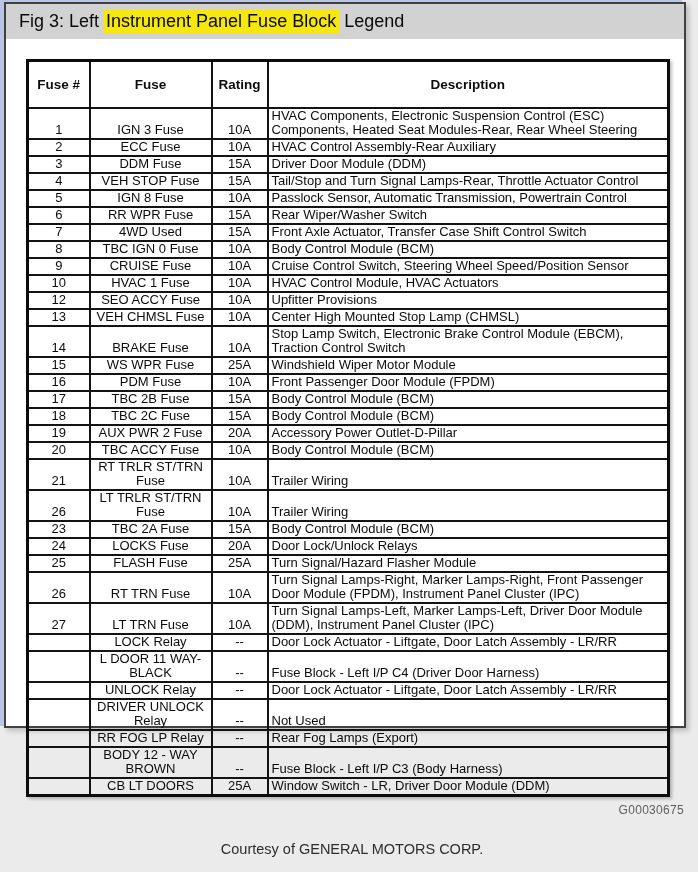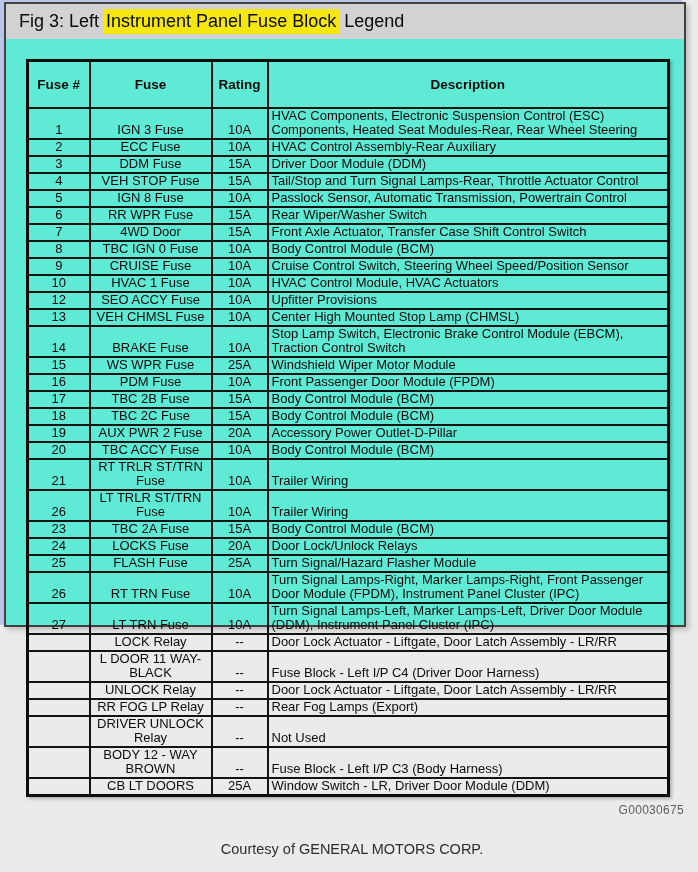--- a/index.html
+++ b/index.html
@@ -10,22 +10,22 @@
     font-family: "Liberation Sans", sans-serif;
     overflow: hidden;
   }
   .page {
     position: relative;
     width: 698px; height: 872px;
   }
   .panel {
     position: absolute;
     left: 4px; top: 2px;
-    width: 682px; height: 625px;
-    background: #5eead4;
+    width: 682px; height: 726px;
+    background: #ffffff;
     border: 2px solid #414141;
     box-shadow: -4px -2px 0 #b9c5e6, 3px 3px 5px rgba(0,0,0,0.20);
   }
   .titlebar {
     height: 35px;
     line-height: 35px;
     background: #d2d2d2;
     padding-left: 13px;
     font-size: 18px;
     color: #0a0a0a;
@@ -131,21 +131,21 @@
             <td class="desc">Passlock Sensor, Automatic Transmission, Powertrain Control</td>
           </tr>
           <tr>
             <td class="num">6</td>
             <td class="fuse">RR WPR Fuse</td>
             <td class="rating">15A</td>
             <td class="desc">Rear Wiper/Washer Switch</td>
           </tr>
           <tr>
             <td class="num">7</td>
-            <td class="fuse">4WD Door</td>
+            <td class="fuse">4WD Used</td>
             <td class="rating">15A</td>
             <td class="desc">Front Axle Actuator, Transfer Case Shift Control Switch</td>
           </tr>
           <tr>
             <td class="num">8</td>
             <td class="fuse">TBC IGN 0 Fuse</td>
             <td class="rating">10A</td>
             <td class="desc">Body Control Module (BCM)</td>
           </tr>
           <tr>
@@ -269,29 +269,29 @@
             <td class="desc">Fuse Block - Left I/P C4 (Driver Door Harness)</td>
           </tr>
           <tr>
             <td class="num"></td>
             <td class="fuse">UNLOCK Relay</td>
             <td class="rating">--</td>
             <td class="desc">Door Lock Actuator - Liftgate, Door Latch Assembly - LR/RR</td>
           </tr>
           <tr>
             <td class="num"></td>
+            <td class="fuse">DRIVER UNLOCK Relay</td>
+            <td class="rating">--</td>
+            <td class="desc">Not Used</td>
+          </tr>
+          <tr>
+            <td class="num"></td>
             <td class="fuse">RR FOG LP Relay</td>
             <td class="rating">--</td>
             <td class="desc">Rear Fog Lamps (Export)</td>
-          </tr>
-          <tr>
-            <td class="num"></td>
-            <td class="fuse">DRIVER UNLOCK Relay</td>
-            <td class="rating">--</td>
-            <td class="desc">Not Used</td>
           </tr>
           <tr>
             <td class="num"></td>
             <td class="fuse">BODY 12 - WAY BROWN</td>
             <td class="rating">--</td>
             <td class="desc">Fuse Block - Left I/P C3 (Body Harness)</td>
           </tr>
           <tr>
             <td class="num"></td>
             <td class="fuse">CB LT DOORS</td>

